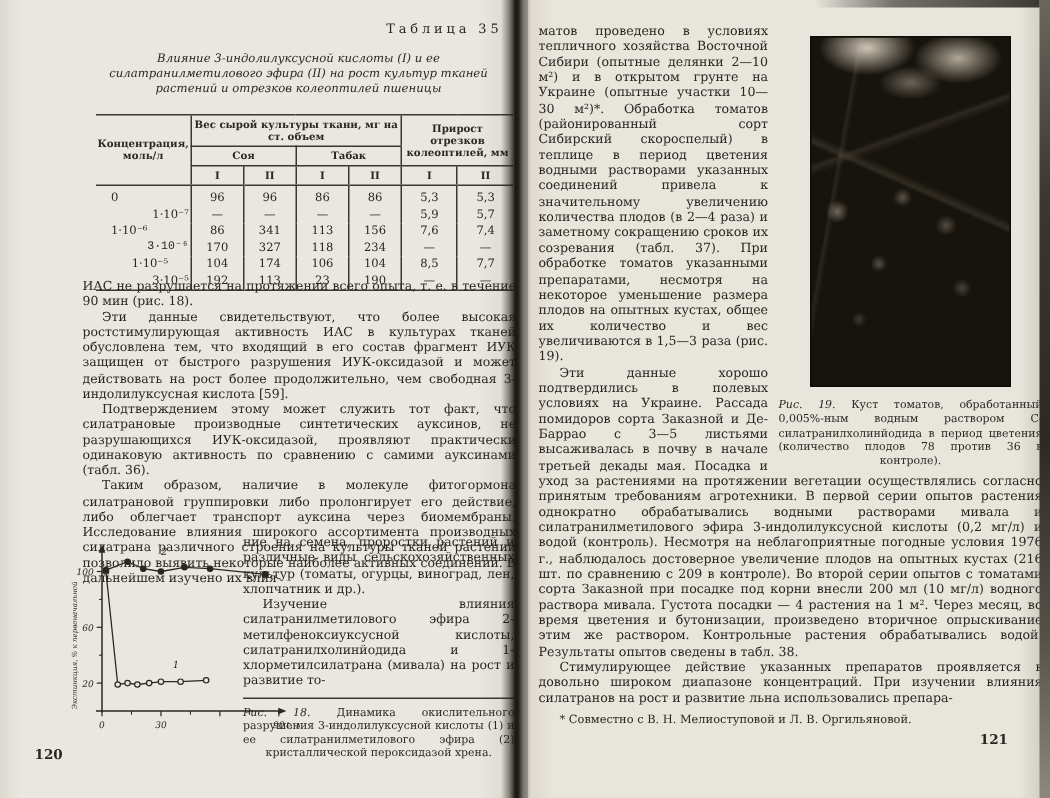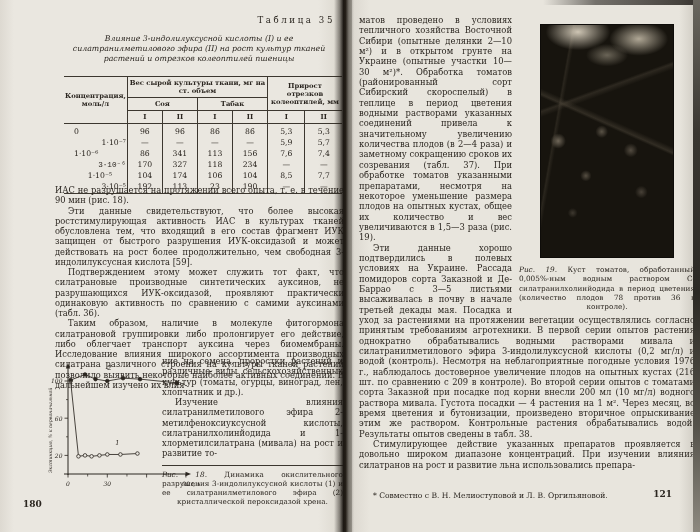--- a/index.html
+++ b/index.html
@@ -65,21 +65,21 @@
        radial-gradient(circle 9px at 46% 46%, rgba(118,109,94,.7), rgba(118,109,94,0) 70%),
        radial-gradient(circle 10px at 68% 54%, rgba(122,112,97,.6), rgba(122,112,97,0) 70%),
        radial-gradient(circle 8px at 34% 65%, rgba(127,117,101,.6), rgba(127,117,101,0) 70%),
        radial-gradient(circle 9px at 76% 72%, rgba(112,102,89,.55), rgba(112,102,89,0) 70%),
        radial-gradient(circle 7px at 24% 81%, rgba(102,94,81,.5), rgba(102,94,81,0) 70%),
        linear-gradient(160deg, rgba(0,0,0,0) 30%, rgba(95,86,72,.3) 31%, rgba(0,0,0,0) 33%),
        linear-gradient(24deg, rgba(0,0,0,0) 55%, rgba(104,95,79,.32) 56%, rgba(0,0,0,0) 58%),
        linear-gradient(100deg, rgba(0,0,0,0) 18%, rgba(90,82,68,.28) 19%, rgba(0,0,0,0) 21%);}
   figcaption{font-size:7.3px;line-height:9.3px;text-align:justify;text-align-last:center;}
   figcaption .fig-no{font-style:italic;}
-  .footnote{margin-top:21px;font-size:7.6px;line-height:9.4px;text-indent:14px;text-align:left;}
+  .footnote{margin-top:5px;font-size:7.6px;line-height:9.4px;text-indent:14px;text-align:left;}
 </style>
 </head>
 <body>
 
 <div id="stage">
 
   <div class="page page-left">
 
     <div class="tbl-label">Таблица 35</div>
     <div class="tbl-caption">Влияние 3-индолилуксусной кислоты (I) и ее силатранилметилового эфира (II) на рост культур тканей растений и отрезков колеоптилей пшеницы</div>
@@ -214,21 +214,21 @@
         <circle cx="132.73000000000002" cy="28.86" r="1.8" fill="#2b2620" stroke="#2b2620" stroke-width="0.8"></circle>
         <text x="63.300000000000004" y="15.83999999999999" class="ser">2</text>
       </svg>
 
     <div class="wrap-col">
       <p>ние на семена, проростки растений и различные виды сельскохозяйственных культур (томаты, огурцы, виноград, лен, хлопчатник и др.).</p>
       <p class="ind">Изучение влияния силатранилметилового эфира 2-метилфеноксиуксусной кислоты, силатранилхолинйодида и 1-хлорметилсилатрана (мивала) на рост и развитие то-</p>
       <div class="fig18-cap"><span class="fig-no">Рис. 18.</span><span> Динамика окислительного разрушения 3-индолилуксусной кислоты (1) и ее силатранилметилового эфира (2) кристаллической пероксидазой хрена.</span></div>
     </div>
 
-    <div class="pageno pageno-left">180</div>
+    <div class="pageno pageno-left">120</div>
   </div>
 
   <div class="page page-right">
     <div class="rp-text">
       <figure class="photo-fig">
         <div class="photo"></div>
         <figcaption><span class="fig-no">Рис. 19.</span><span> Куст томатов, обработанный 0,005%-ным водным раствором С-силатранилхолинйодида в период цветения (количество плодов 78 против 36 в контроле).</span></figcaption>
       </figure>
       <p>матов проведено в условиях тепличного хозяйства Восточной Сибири (опытные делянки 2—10 м²) и в открытом грунте на Украине (опытные участки 10—30 м²)*. Обработка томатов (районированный сорт Сибирский скороспелый) в теплице в период цветения водными растворами указанных соединений привела к значительному увеличению количества плодов (в 2—4 раза) и заметному сокращению сроков их созревания (табл. 37). При обработке томатов указанными препаратами, несмотря на некоторое уменьшение размера плодов на опытных кустах, общее их количество и вес увеличиваются в 1,5—3 раза (рис. 19).</p>
       <p class="ind">Эти данные хорошо подтвердились в полевых условиях на Украине. Рассада помидоров сорта Заказной и Де-Баррао с 3—5 листьями высаживалась в почву в начале третьей декады мая. Посадка и уход за растениями на протяжении вегетации осуществлялись согласно принятым требованиям агротехники. В первой серии опытов растения однократно обрабатывались водными растворами мивала и силатранилметилового эфира 3-индолилуксусной кислоты (0,2 мг/л) и водой (контроль). Несмотря на неблагоприятные погодные условия 1976 г., наблюдалось достоверное увеличение плодов на опытных кустах (216 шт. по сравнению с 209 в контроле). Во второй серии опытов с томатами сорта Заказной при посадке под корни внесли 200 мл (10 мг/л) водного раствора мивала. Густота посадки — 4 растения на 1 м². Через месяц, во время цветения и бутонизации, произведено вторичное опрыскивание этим же раствором. Контрольные растения обрабатывались водой. Результаты опытов сведены в табл. 38.</p>

